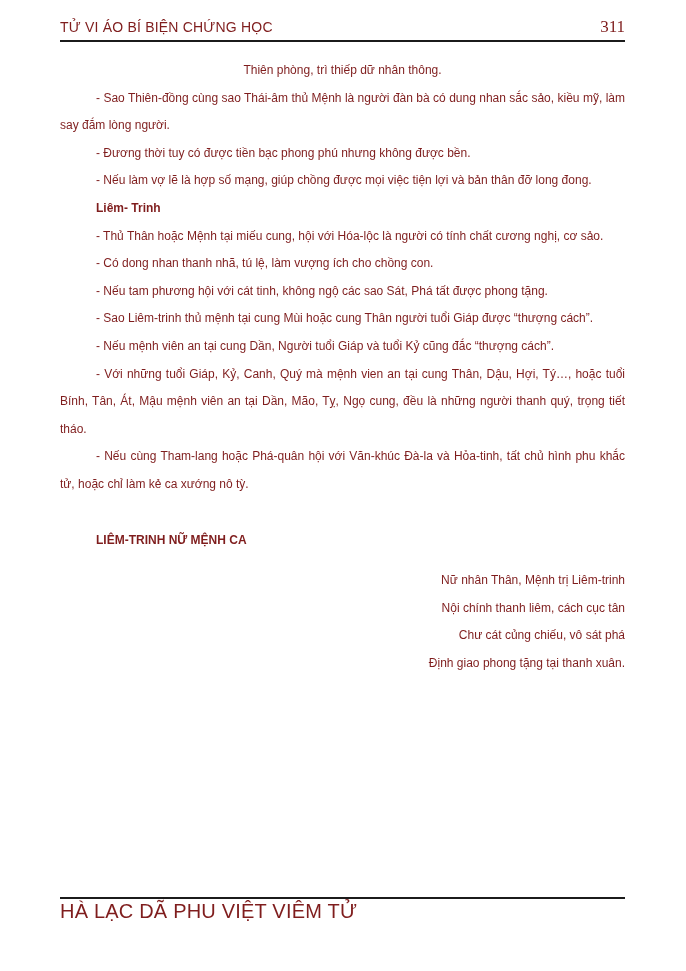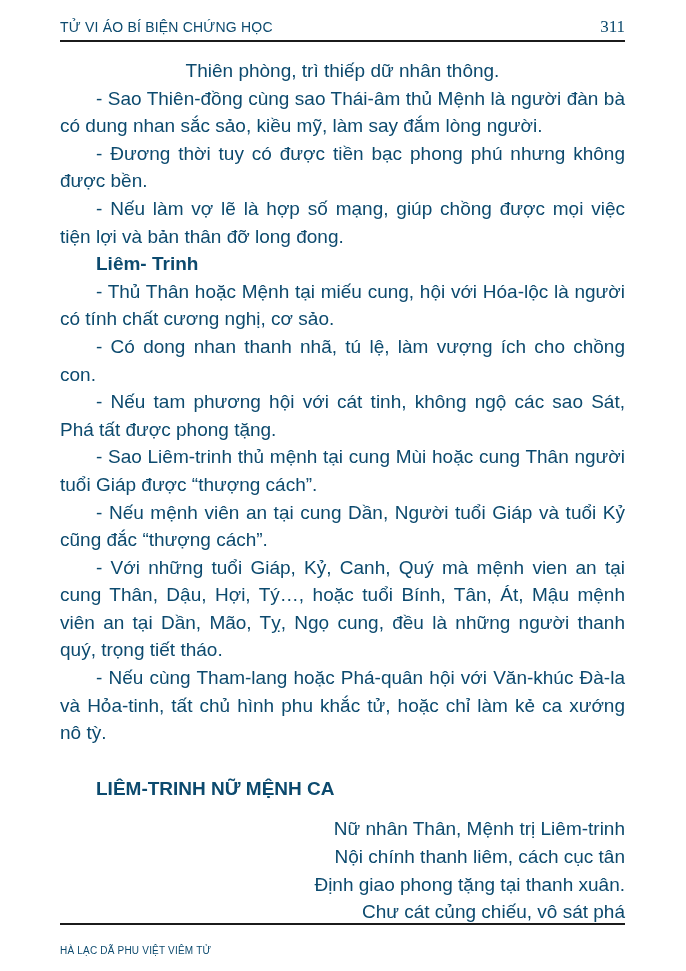--- a/index.html
+++ b/index.html
@@ -1,48 +1,48 @@
 <!DOCTYPE html>
 <html><head>
 <meta charset="utf-8">
 <style>
   html,body{margin:0;padding:0;background:#fff;}
   .page{
     position:relative;
     width:686px;height:971px;
     background:#ffffff;
     font-family:"Liberation Sans",sans-serif;
-    color:#0c4a6e;
+    color:#7f1d1d;
     overflow:hidden;
     text-decoration:underline;
   }
   .header{
     position:absolute;top:18px;left:60px;right:61px;
     display:flex;justify-content:space-between;align-items:flex-end;
     border-bottom:2px solid #1b1b1b;
     padding-bottom:5px;
   }
   .header-title{font-size:14px;letter-spacing:.2px;}
   .page-number{font-family:"Liberation Serif",serif;font-size:17px;line-height:1;}
   .content{
     position:absolute;top:57px;left:60px;right:61px;
-    font-size:19px;line-height:27.6px;text-align:justify;
+    font-size:12px;line-height:27.6px;text-align:justify;
   }
   .content p{margin:0;text-indent:36px;}
   p.epigraph{text-align:center;text-indent:0;}
   p.subheading{font-weight:bold;}
   p.section-heading{font-weight:bold;margin-top:28px;}
   .poem{margin-top:13px;margin-left:165px;text-align:right;}
   .poem p{text-indent:0;}
   .closing{margin-top:5px;}
   .footer{
-    position:absolute;left:60px;right:61px;top:923px;
+    position:absolute;left:60px;right:61px;top:897px;
     border-top:2px solid #1b1b1b;
-    padding-top:20px;
-    font-size:10px;letter-spacing:.2px;
+    padding-top:1px;
+    font-size:20px;letter-spacing:.2px;
   }
 </style>
 </head>
 <body>
 
 <div class="page">
 
   <div class="header">
     <span class="header-title">TỬ VI ÁO BÍ BIỆN CHỨNG HỌC</span>
     <span class="page-number">311</span>
@@ -63,22 +63,22 @@
     <p>- Sao Liêm-trinh thủ mệnh tại cung Mùi hoặc cung Thân người tuổi Giáp được “thượng cách”.</p>
     <p>- Nếu mệnh viên an tại cung Dần, Người tuổi Giáp và tuổi Kỷ cũng đắc “thượng cách”.</p>
     <p>- Với những tuổi Giáp, Kỷ, Canh, Quý mà mệnh vien an tại cung Thân, Dậu, Hợi, Tý…, hoặc tuổi Bính, Tân, Át, Mậu mệnh viên an tại Dần, Mão, Tỵ, Ngọ cung, đều là những người thanh quý, trọng tiết tháo.</p>
     <p>- Nếu cùng Tham-lang hoặc Phá-quân hội với Văn-khúc Đà-la và Hỏa-tinh, tất chủ hình phu khắc tử, hoặc chỉ làm kẻ ca xướng nô tỳ.</p>
 
     <p class="section-heading">LIÊM-TRINH NỮ MỆNH CA</p>
 
     <div class="poem">
       <p>Nữ nhân Thân, Mệnh trị Liêm-trinh</p>
       <p>Nội chính thanh liêm, cách cục tân</p>
+      <p>Chư cát củng chiếu, vô sát phá</p>
       <p>Định giao phong tặng tại thanh xuân.</p>
-      <p>Chư cát củng chiếu, vô sát phá</p>
     </div>
 
   </div>
 
   <div class="footer">
     <span>HÀ LẠC DÃ PHU VIỆT VIÊM TỬ</span>
   </div>
 
 </div>
 

